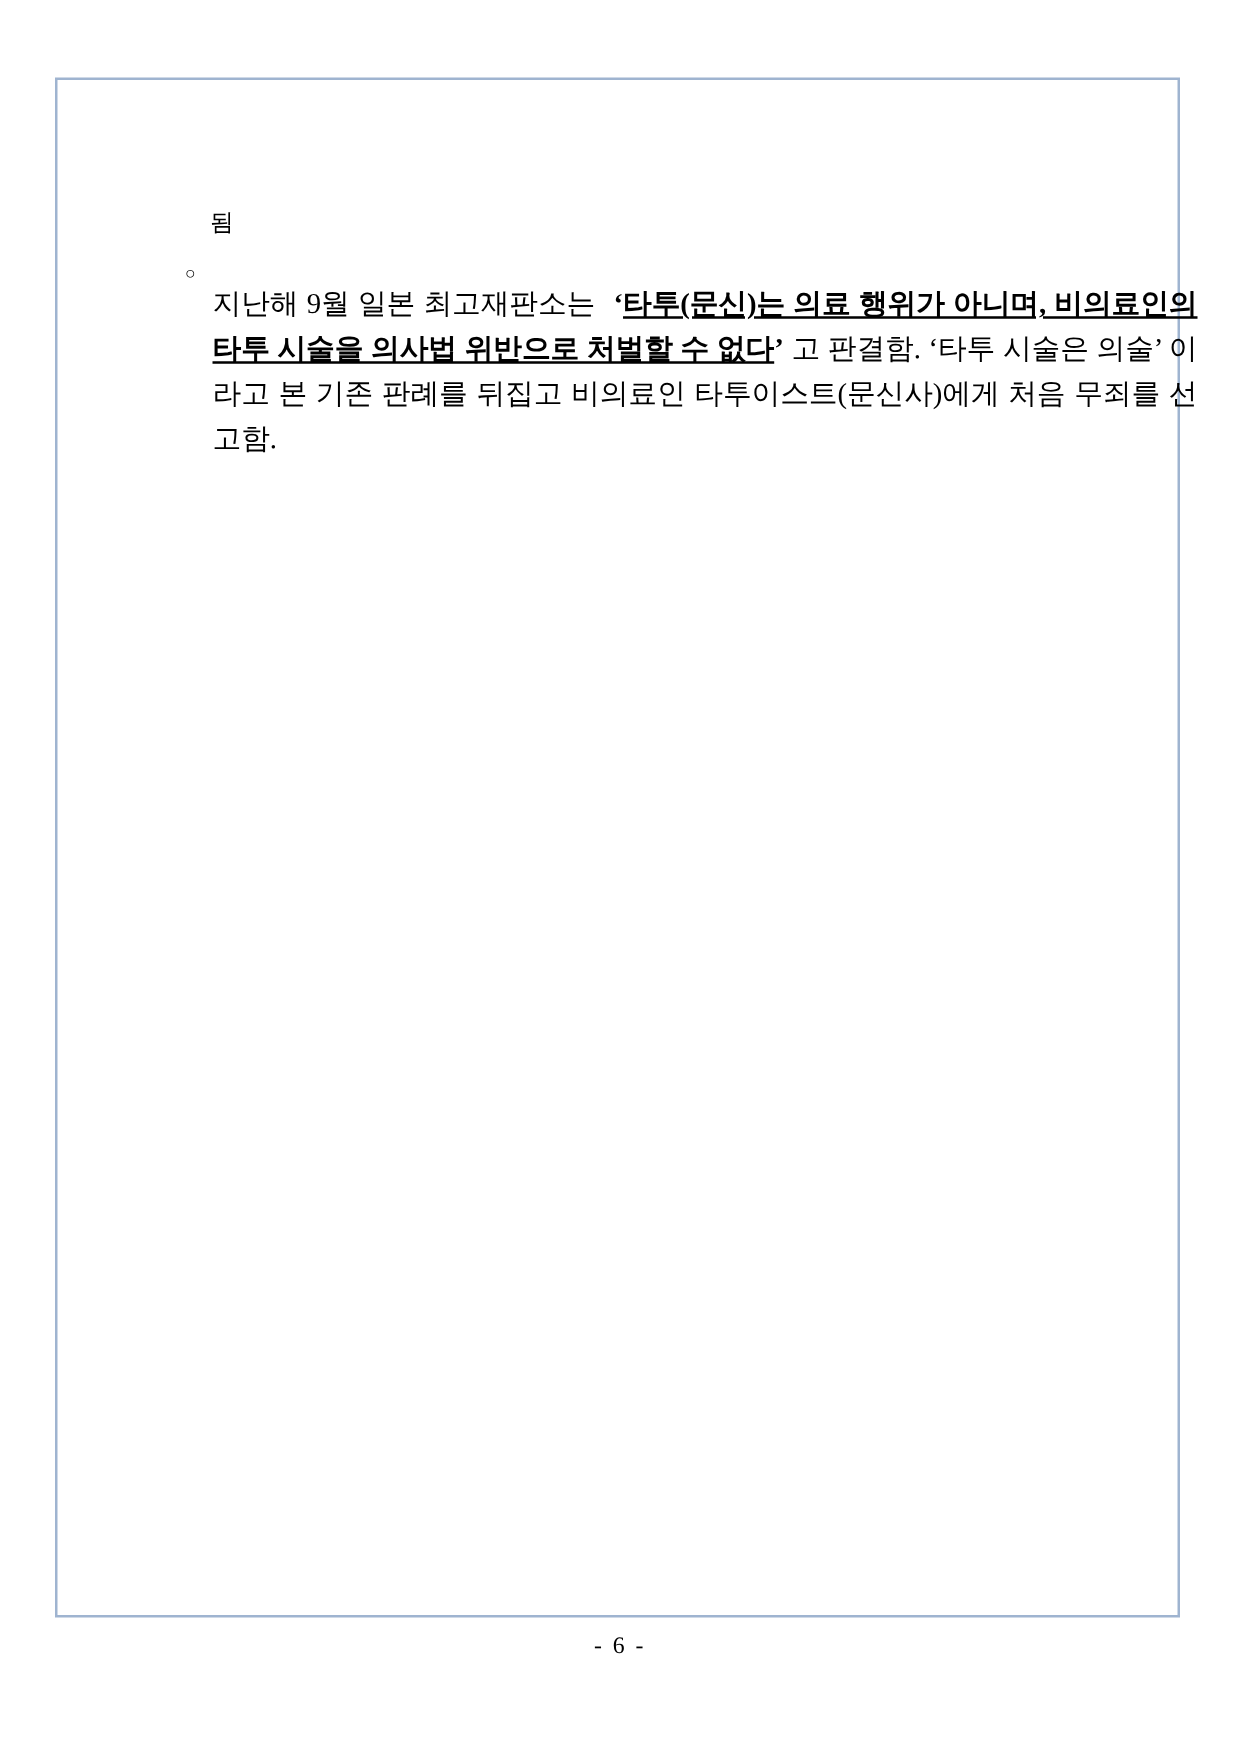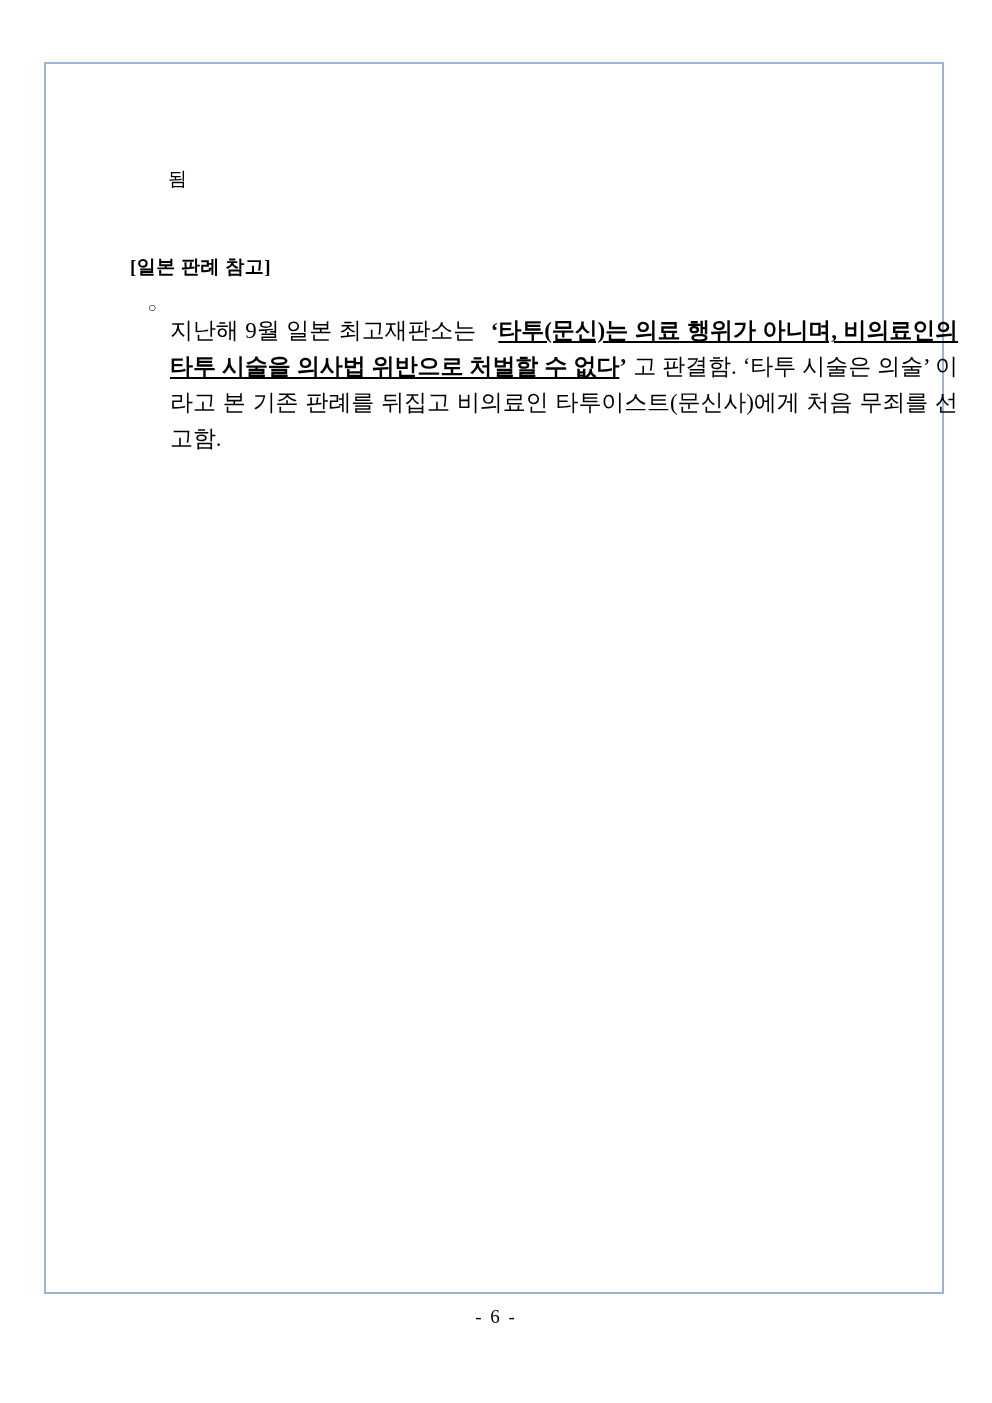--- a/index.html
+++ b/index.html
@@ -95,21 +95,20 @@
 </style>
 </head>
 <body>
 
 <div class="page">
   <div class="page-border">
     <div class="content">
 
       <p class="orphan-line">됨</p>
 
-      <p class="section-head">[일본 판례 참고]</p>
 
       <div class="bullet-row">
         <span class="bullet-mark">○</span>
         <p class="bullet-body">
           <span>지난해 9월 일본 최고재판소는</span><span class="spaced">&nbsp;&nbsp;</span><span class="quote-mark">‘</span><span class="em-underline">타투(문신)는 의료 행위가 아니며, 비의료인의 타투 시술을 의사법 위반으로 처벌할 수 없다</span><span class="quote-mark">’</span>
           <span>고 판결함.</span>&nbsp;<span>‘</span><span>타투 시술은 의술</span><span>’</span>
           <span>이라고 본 기존 판례를 뒤집고 비의료인 타투이스트(문신사)에게 처음 무죄를 선고함.</span>
         </p>
       </div>
 

